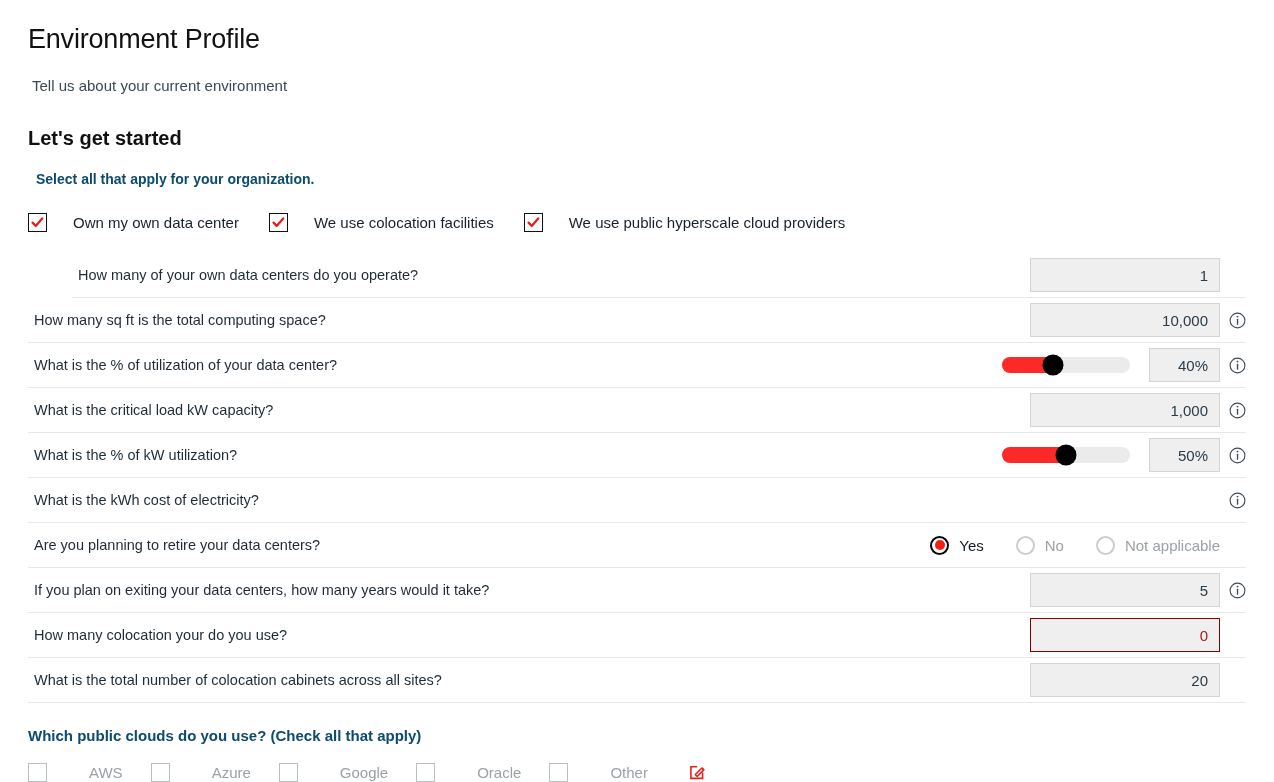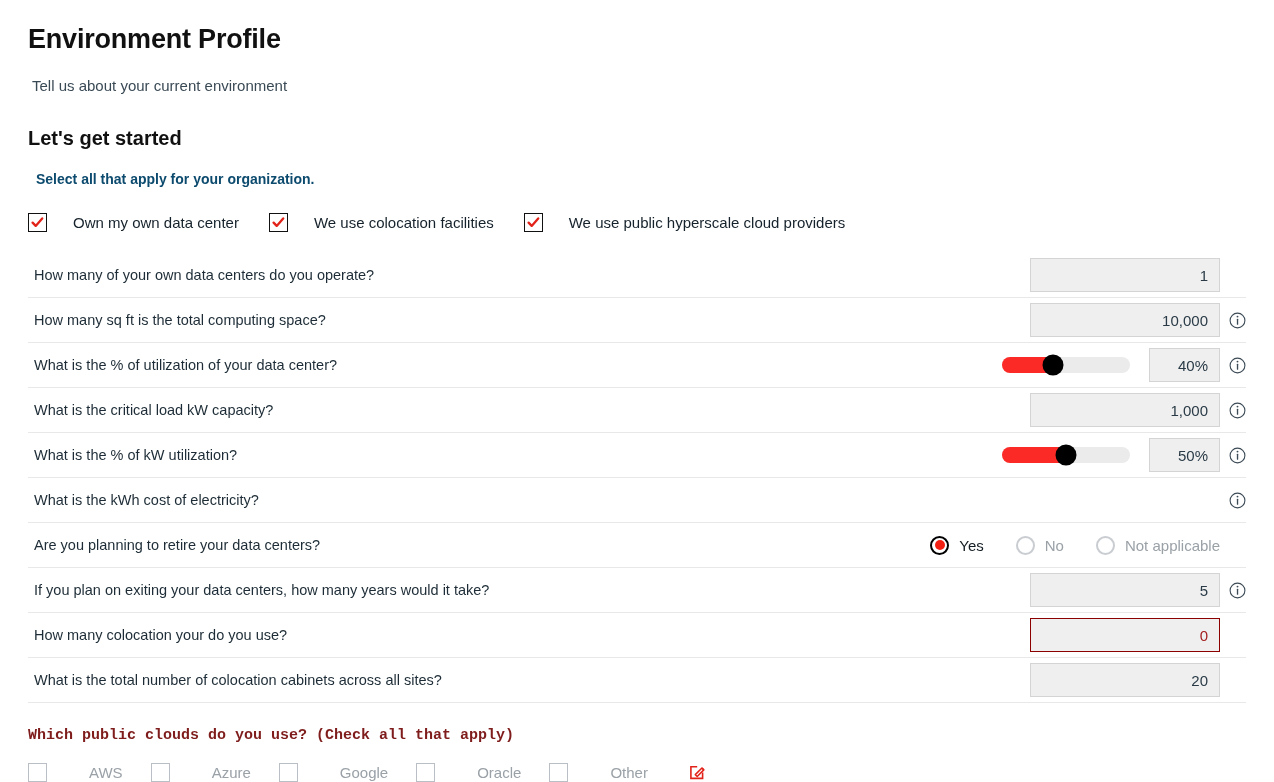--- a/index.html
+++ b/index.html
@@ -17,21 +17,21 @@
   }
   .page {
     padding: 0 28px;
     box-sizing: border-box;
     width: 1274px;
   }
 
   
   .page-title {
     font-size: 27px;
-    font-weight: bold;
+    font-weight: normal;
     color: #111111;
     letter-spacing: -0.2px;
     margin: 0;
     padding-top: 22px;
     line-height: 34px;
   }
   .page-subtitle {
     font-size: 15px;
     color: #3a4a55;
     margin: 4px;
@@ -92,21 +92,21 @@
     margin-top: 20px;
     border-top: 1px solid #ffffff;
   }
   .q-row {
     display: flex;
     align-items: center;
     height: 45px;
     border-bottom: 1px solid #e8e8e8;
     box-sizing: border-box;
   }
-  .q-row:first-child { border-top: 0; }
+  .q-row:first-child { border-top: 0; margin-left: 44px; }
   .q-label {
     font-size: 14.5px;
     color: #1d2c36;
     flex: 1 1 auto;
     padding-left: 6px;
     white-space: nowrap;
     overflow: hidden;
   }
   .q-control {
     flex: 0 0 auto;
@@ -210,25 +210,24 @@
     margin-left: 10px;
     color: #9aa1a7;
     white-space: nowrap;
   }
   .radio-label.on { color: #131c22; }
 
   
   .cloud-title {
     font-size: 15px;
     font-weight: bold;
-    color: #7f1d1d;
+    color: #0c4a6e;
     margin: 0;
     padding-top: 23px;
     line-height: 20px;
-    font-family: Liberation Mono, monospace;
   }
   .cloud-checks {
     display: flex;
     align-items: center;
     padding-top: 17px;
   }
   .cloud-item {
     display: flex;
     align-items: center;
     margin-right: 28px;

